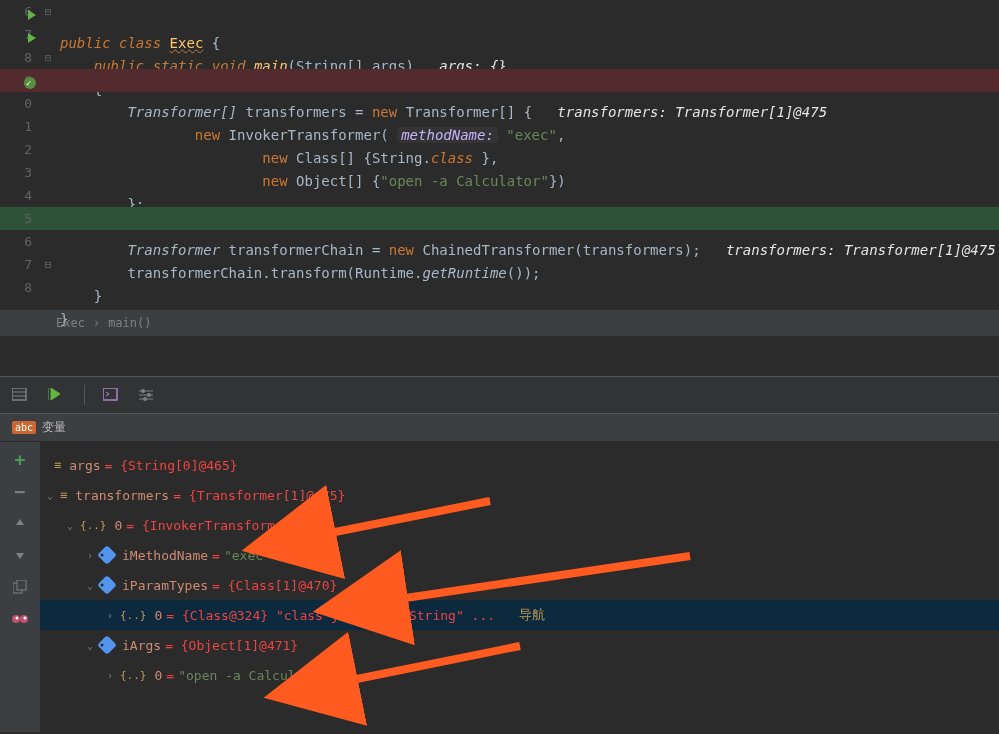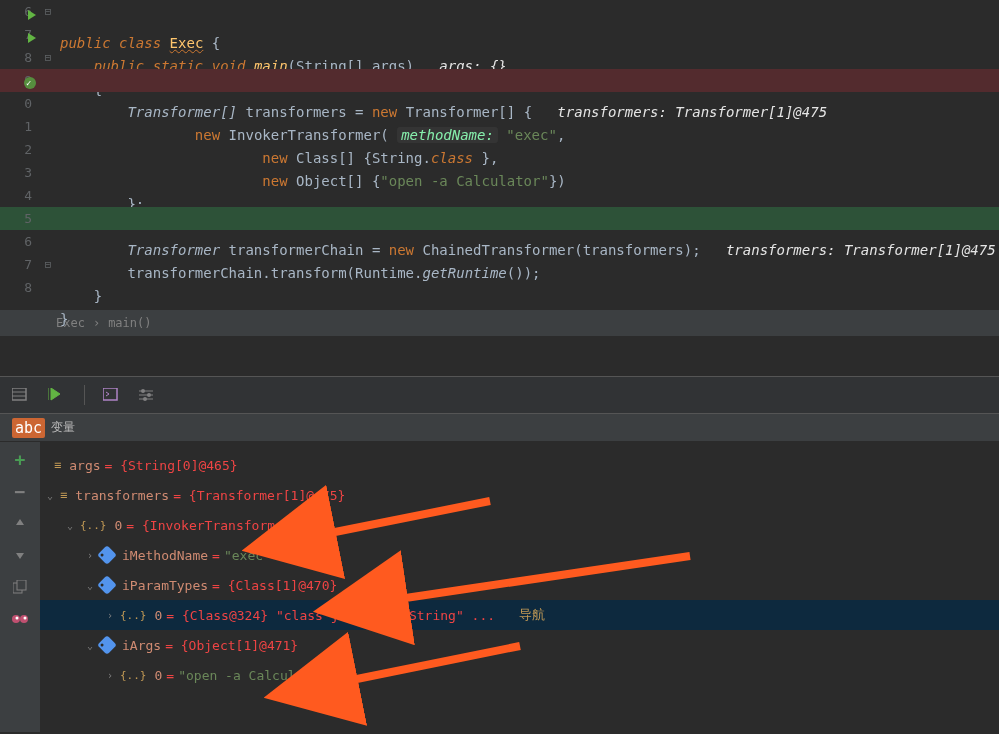--- a/index.html
+++ b/index.html
@@ -61,21 +61,21 @@
 .line.hl-green .gutter { background: #2d5238; }
 .line.hl-green .code { background: #2d5238; }
 
 .kw { color: #cc7832; font-style: italic; }
 .kw2 { color: #cc7832; }
 .classname { color: #ffc66d; text-decoration: underline wavy #cc7832 1px; }
 .ident { color: #a9b7c6; }
 .method { color: #ffc66d; font-style: italic; }
 .str { color: #6a8759; }
 .param { color: #a9b7c6; }
-.hint { color: #86efac; font-style: italic; background: rgba(80,80,80,0.25); padding: 0 4px; border-radius: 3px; }
+.hint { color: #c4b5fd; font-style: italic; background: rgba(80,80,80,0.25); padding: 0 4px; border-radius: 3px; }
 .hint2 { color: #e5e5e5; font-style: italic; }
 .classref { color: #a9b7c6; font-style: italic; }
 
 .run-icon {
   width: 0; height: 0;
   border-top: 5px solid transparent;
   border-bottom: 5px solid transparent;
   border-left: 8px solid #62b543;
   display: inline-block;
 }
@@ -129,21 +129,21 @@
   align-items: center;
   padding-left: 12px;
   font-size: 12px;
   color: #bbbbbb;
   border-bottom: 1px solid #2b2b2b;
   gap: 6px;
 }
 .abc-badge {
   background: #cc6633;
   color: #fff;
-  font-size: 15px;
+  font-size: 10px;
   padding: 1px 3px;
   border-radius: 2px;
 }
 
 .vars-body {
   background: #2b2b2b;
   display: flex;
   height: 290px;
   position: relative;
 }

